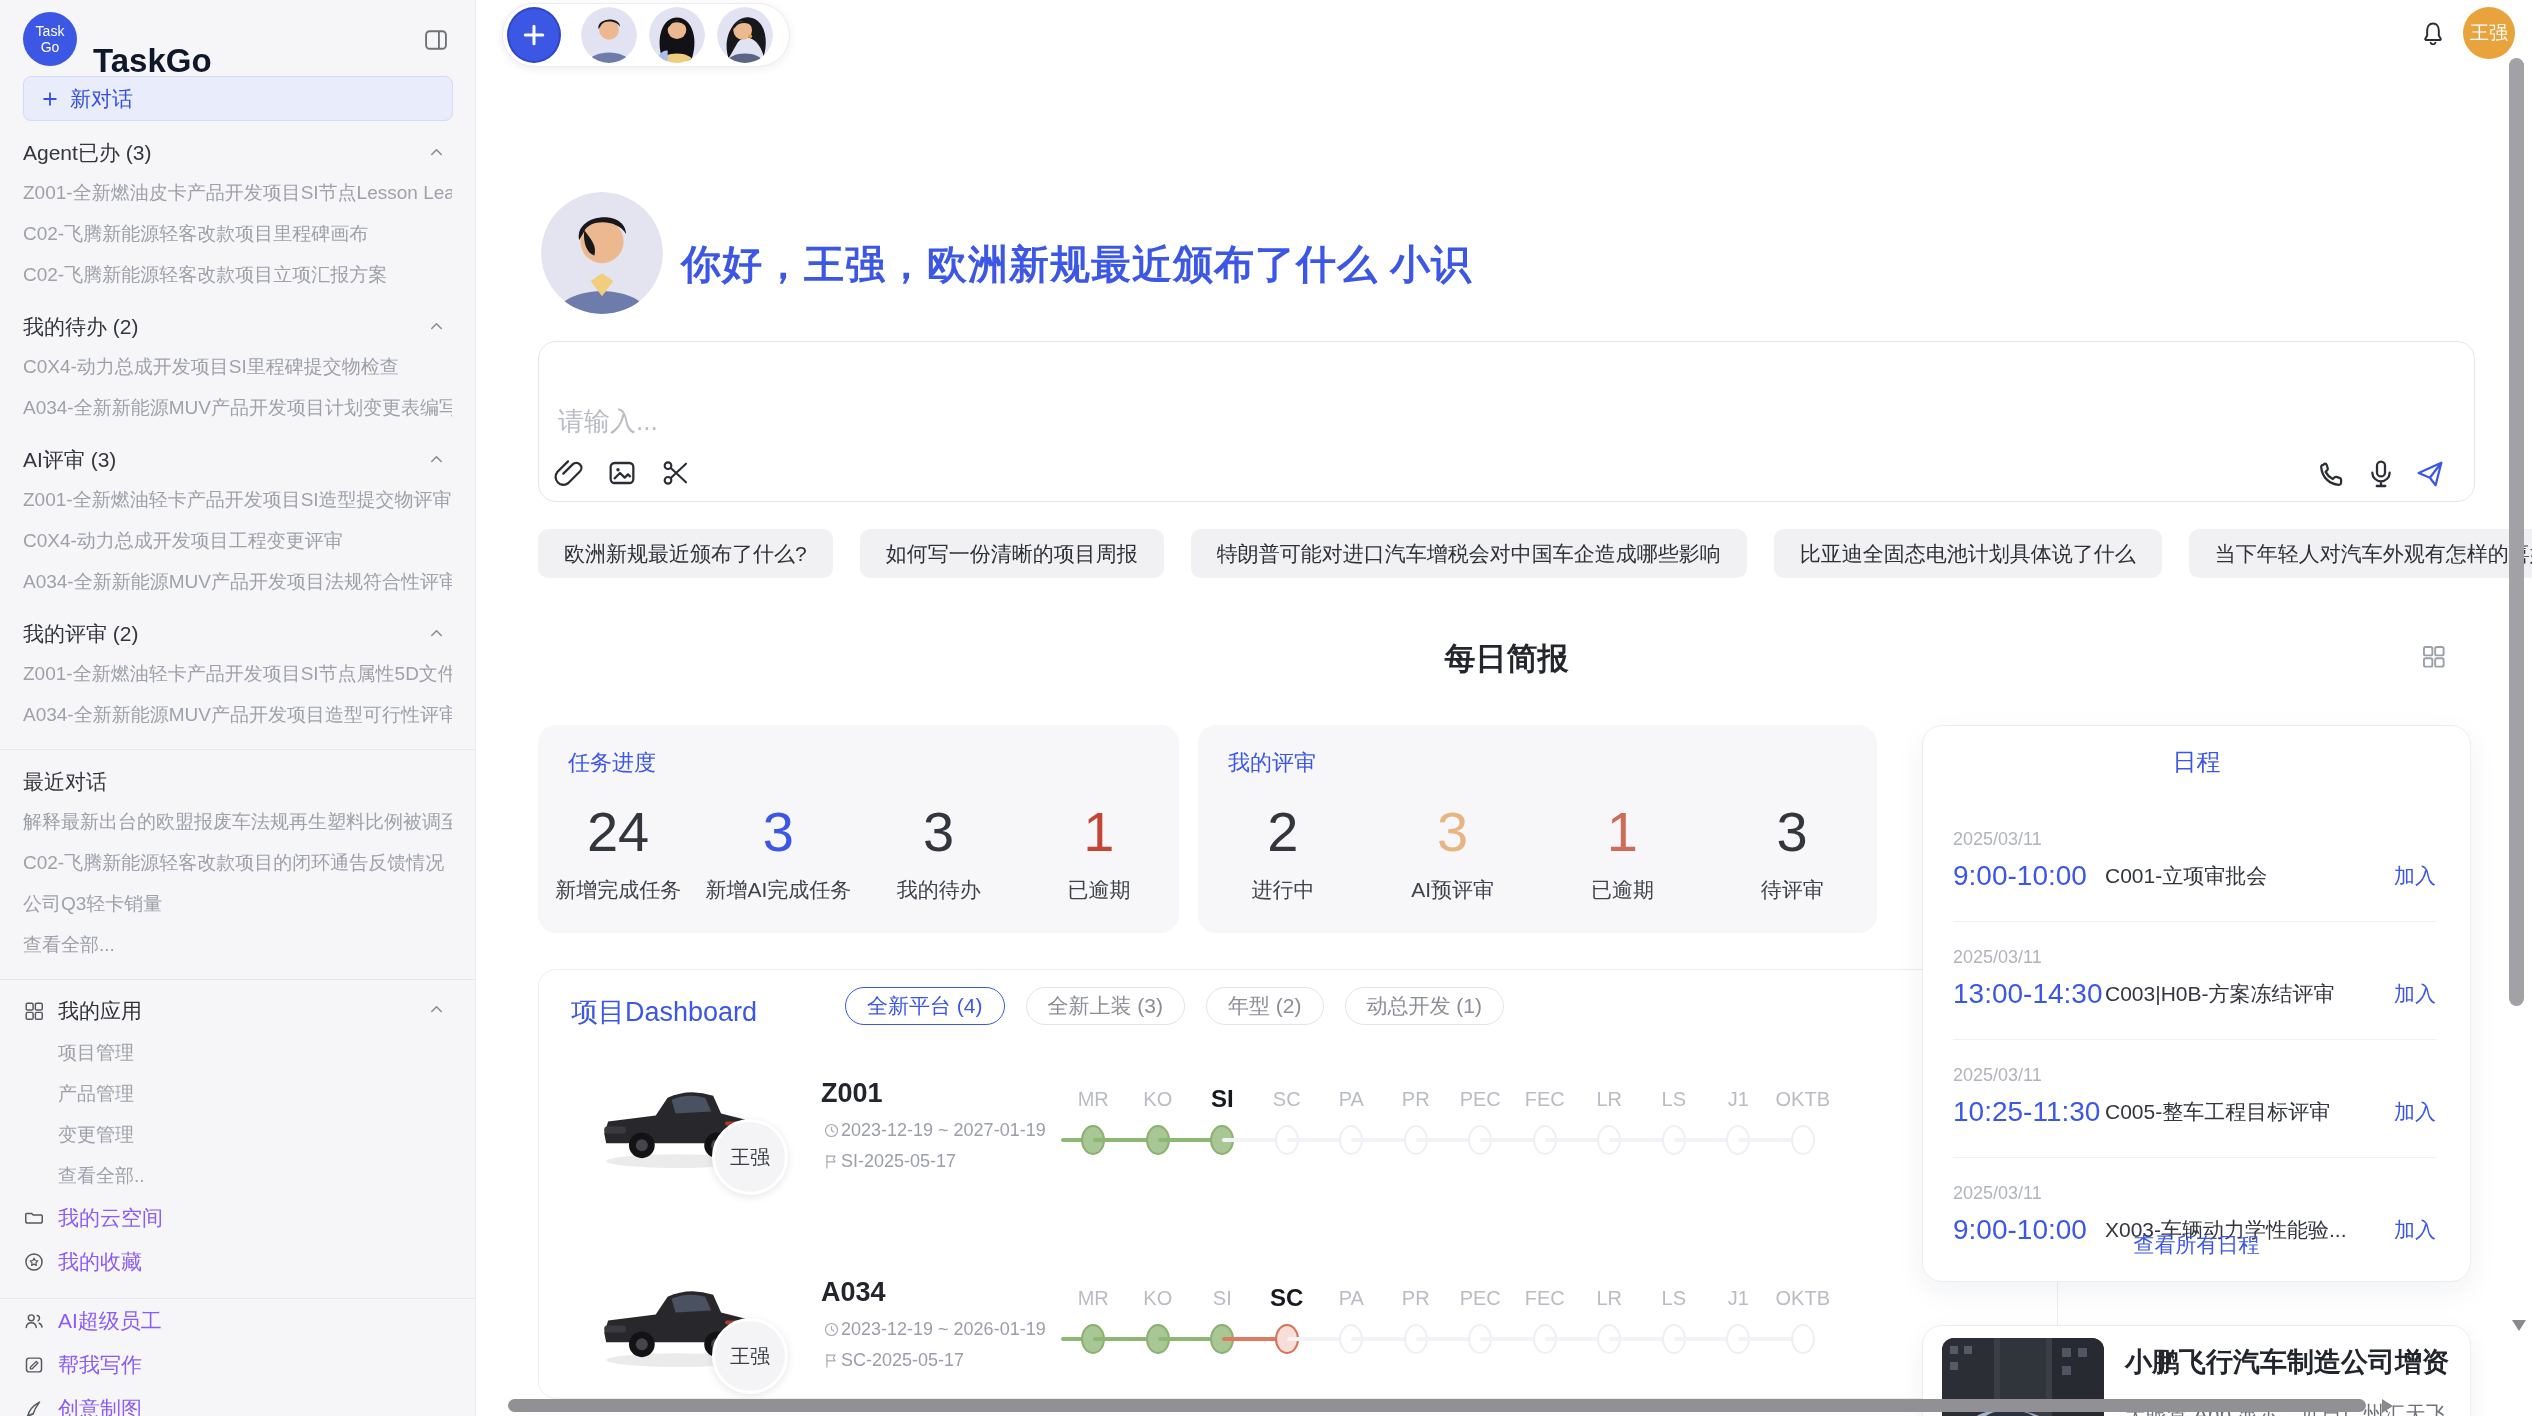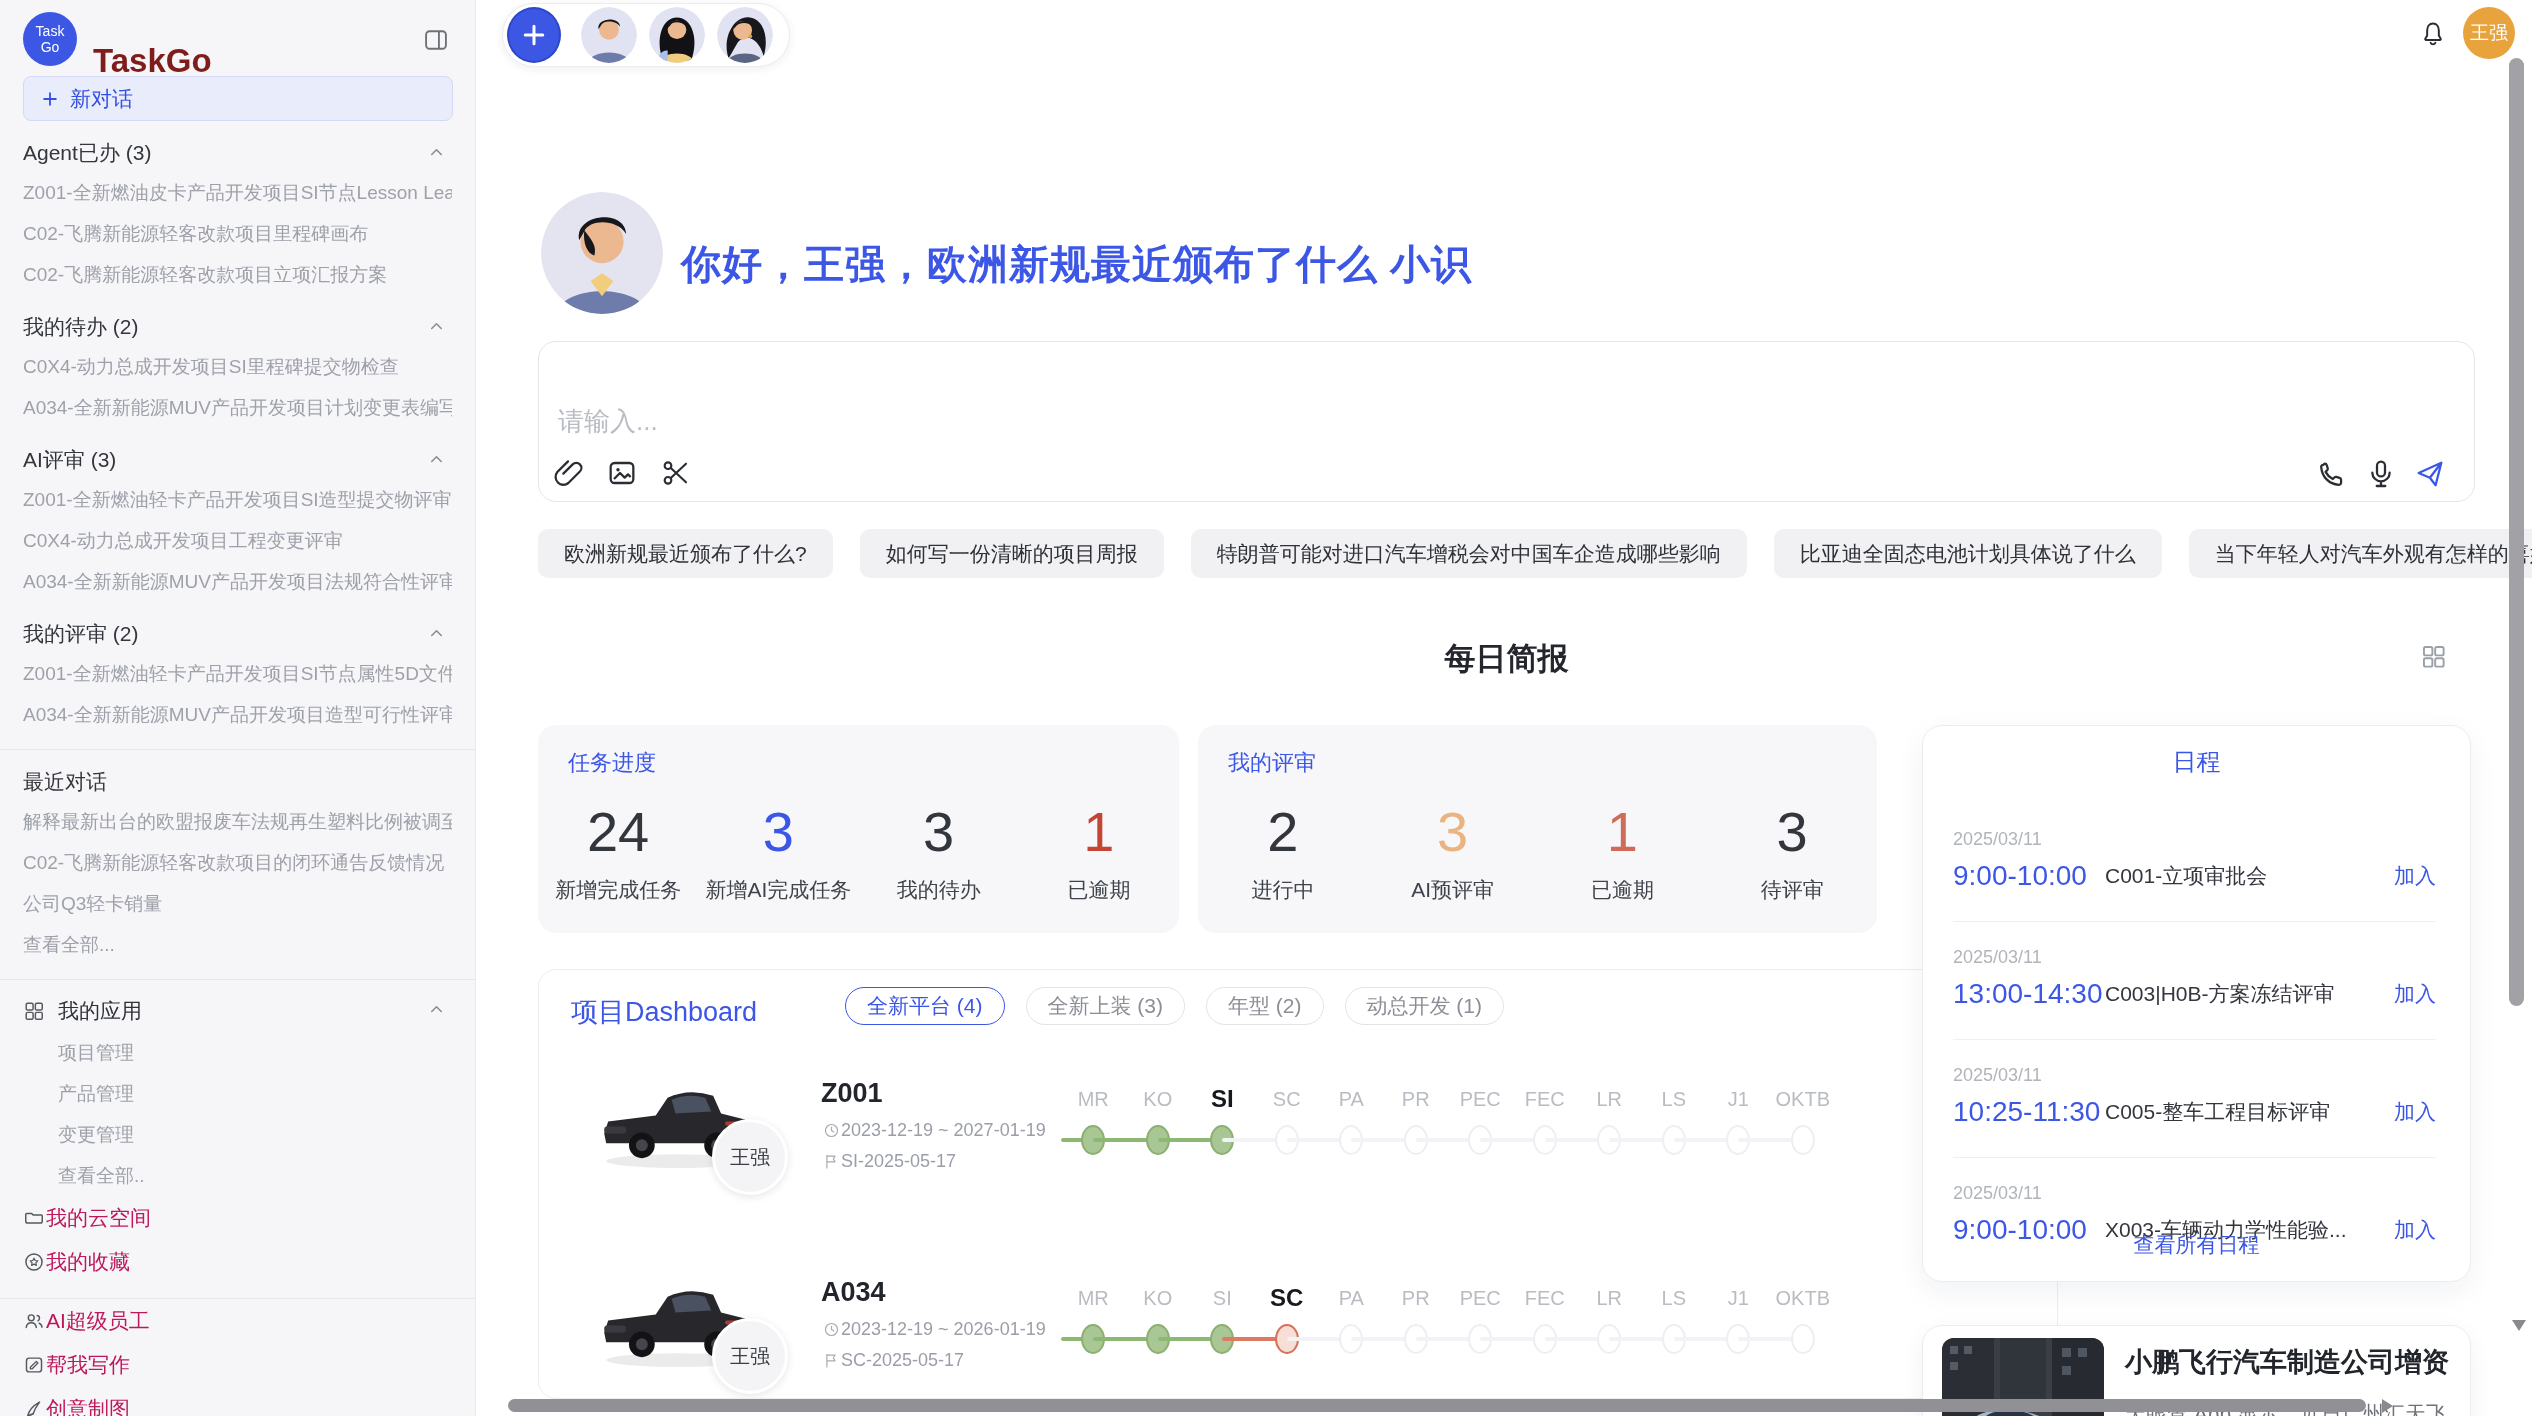--- a/index.html
+++ b/index.html
@@ -5,40 +5,40 @@
   html,body{margin:0;padding:0;background:#fff;overflow:hidden;}
   *{box-sizing:border-box;font-family:"Liberation Sans","DejaVu Sans",sans-serif;}
   #app{position:relative;width:2532px;height:1416px;background:#fff;overflow:hidden;}
 
   
   #sidebar{position:absolute;left:0;top:0;width:476px;height:1416px;background:#f6f6f8;
     border-right:1px solid #ebebee;padding:0 23px;overflow:hidden;}
   .logo-row{display:flex;align-items:center;margin-top:10px;height:58px;position:relative;}
   .logo{width:54px;height:54px;border-radius:50%;background:#3b57e4;color:#fff;display:flex;
     flex-direction:column;align-items:center;justify-content:center;font-size:14px;line-height:1.15;font-weight:500;}
-  .app-title{font-size:33px;font-weight:700;color:#7f1d1d;margin-left:16px;margin-top:44px;}
+  .app-title{font-size:33px;font-weight:700;color:#0f172a;margin-left:16px;margin-top:44px;}
   .panel-toggle{position:absolute;right:2px;top:16px;width:28px;height:28px;color:#6e7178;cursor:pointer;}
   .panel-toggle svg{width:100%;height:100%;}
   .new-chat{margin-top:8px;width:430px;height:45px;background:#e9ecfa;border:1px solid #d4d9f6;border-radius:8px;
     color:#3450e2;font-size:21px;font-weight:500;display:flex;align-items:center;gap:10px;padding:0 0 0 16px;cursor:pointer;}
   .new-chat .ic{width:20px;height:20px;display:inline-flex;}
   .new-chat .ic svg{width:100%;height:100%;}
   .sec-head{margin-top:18px;height:27px;display:flex;align-items:center;position:relative;}
   .sec-title{font-size:21px;color:#33363d;font-weight:500;}
   .sec-chev{position:absolute;right:6px;top:4px;width:19px;height:19px;color:#8a8d95;cursor:pointer;}
   .sec-chev svg{width:100%;height:100%;}
   .sb-item{height:41px;line-height:41px;font-size:19px;color:#9ea1aa;white-space:nowrap;overflow:hidden;cursor:pointer;}
   .sb-item.first{margin-top:6px;}
   .sb-divider{height:1px;background:#e8e8ec;margin:14px -23px 0 -23px;}
   .apps-head{margin-top:16px;height:30px;display:flex;align-items:center;gap:13px;position:relative;}
   .apps-head .ic{width:22px;height:22px;color:#55585f;display:inline-flex;}
   .apps-head .ic svg{width:100%;height:100%;}
   .apps-title{font-size:21px;color:#2f3238;}
   .apps-sub .sb-item{padding-left:35px;}
-  .sb-link{height:44px;display:flex;align-items:center;gap:1px;font-size:21px;color:#be185d;cursor:pointer;}
+  .sb-link{height:44px;display:flex;align-items:center;gap:13px;font-size:21px;color:#8b5cf6;cursor:pointer;}
   .sb-link .ic{width:22px;height:22px;color:#55585f;display:inline-flex;}
   .sb-link .ic svg{width:100%;height:100%;}
 
   
   .topbar-pill{position:absolute;left:502px;top:3px;width:288px;height:64px;border-radius:33px;background:#fff;
     border:1px solid #ececf1;box-shadow:0 2px 10px rgba(20,25,60,.07);display:flex;align-items:center;padding:0 4px;}
   .add-chat{width:56px;height:56px;border-radius:50%;background:#3b57e4;color:#fff;display:flex;align-items:center;
     justify-content:center;margin-right:20px;cursor:pointer;border:2px solid #2e46c9;}
   .add-chat svg{width:30px;height:30px;}
   .tb-avatar{width:56px;height:56px;border-radius:50%;overflow:hidden;margin-right:12px;cursor:pointer;flex:0 0 auto;}

